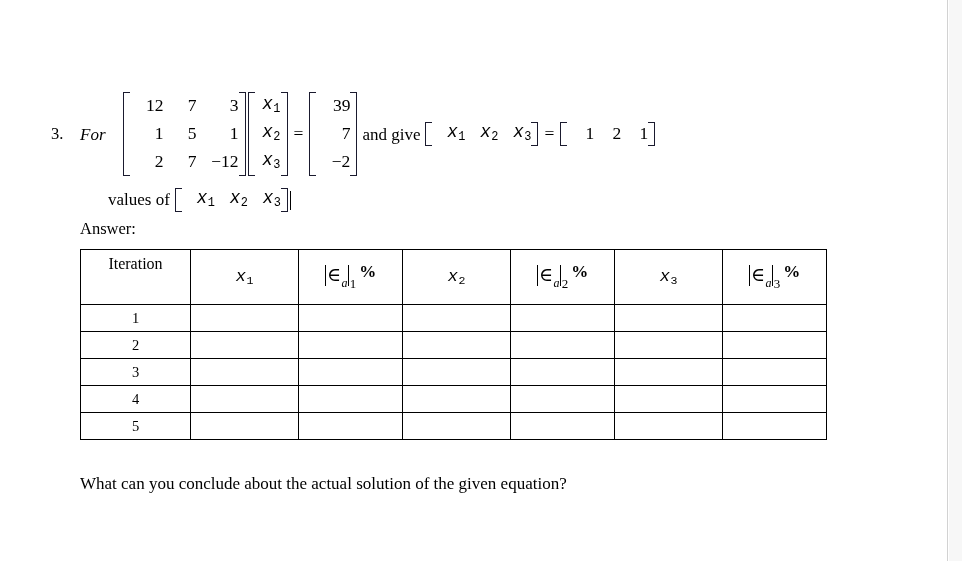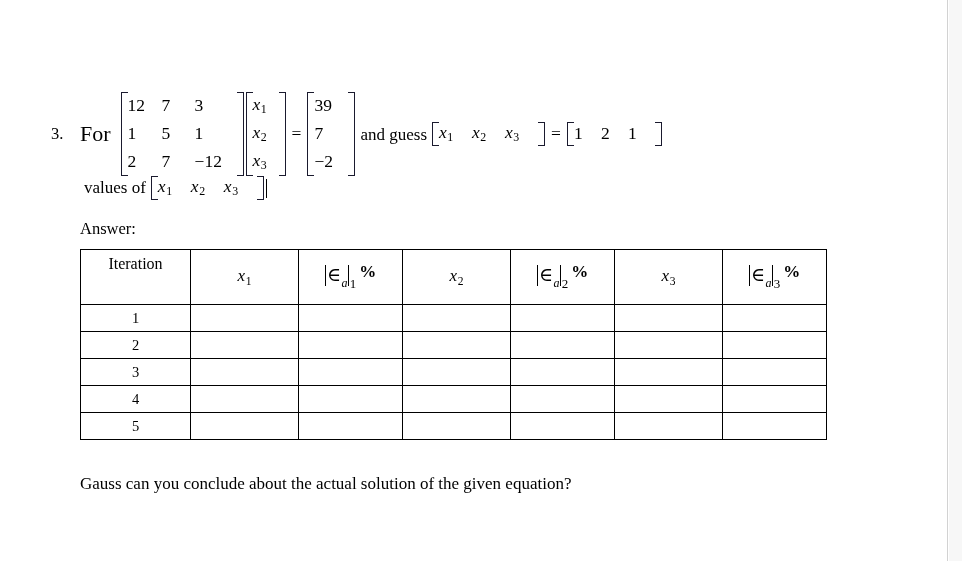--- a/index.html
+++ b/index.html
@@ -50,22 +50,23 @@
     font-size: 17px;
     line-height: 1;
     padding-left: 51px;
   }
   .q-number {
     width: 29px;
     flex: 0 0 29px;
     font-size: 16.5px;
   }
   .q-for {
-    margin-right: 9px;
-    font-size: 22px;
+    margin-right: 16px;
+    font-size: 17px;
+    font-style: italic;
   }
 
   
   .matrix {
     display: inline-flex;
     align-items: stretch;
     position: relative;
     margin: 0 1px;
   }
   .bracket {
@@ -82,42 +83,42 @@
     display: flex;
     flex-direction: column;
     justify-content: center;
   }
   .mat-row {
     display: flex;
     height: 28px;
     align-items: center;
   }
   .mat-cell {
-    text-align: left;
+    text-align: right;
     font-size: 17.5px;
     line-height: 1;
     white-space: nowrap;
   }
   
   .mat-coef .mat-cell.c0 { width: 34px; }
   .mat-coef .mat-cell.c1 { width: 33px; }
   .mat-coef .mat-cell.c2 { width: 42px; }
   
   .mat-vec .mat-cell { width: 26px; }
   
   .mat-rhs .mat-cell { width: 34px; }
 
   .eq-sign {
     font-size: 17.5px;
     margin: 0 5px;
   }
 
   .var {
     font-style: italic;
-    font-family: Liberation Serif, serif;
+    font-family: Liberation Mono, monospace;
   }
   .var sub, .sub {
     font-style: normal;
     font-size: 0.68em;
     vertical-align: -0.28em;
     margin-left: 0.5px;
   }
 
   .inline-txt {
     font-size: 17px;
@@ -127,21 +128,22 @@
 
   
   .rowvec .mat-row { height: 24px; }
   .rowvec-x .mat-cell { width: 33px; }
   .rowvec-n .mat-cell { width: 27px; }
 
   
   .q-line-2 {
     display: flex;
     align-items: center;
-    padding-left: 80px;
+    padding-left: 104px;
+    margin-top: 12px;
     font-size: 17px;
   }
   .q-line-2 .rowvec-x2 .mat-cell { width: 33px; }
   .q-line-2 .mat-row { height: 24px; }
 
   .caret {
     display: inline-block;
     width: 1px;
     height: 19px;
     background: #000;
@@ -312,21 +314,21 @@
           <span class="mat-row">
             <span class="mat-cell">7</span>
           </span>
           <span class="mat-row">
             <span class="mat-cell">−2</span>
           </span>
         </span>
         <span class="bracket right"></span>
       </span>
 
-      <span class="inline-txt">and guess</span>
+      <span class="inline-txt">and give</span>
 
       <span class="matrix rowvec">
         <span class="bracket left"></span>
         <span class="mat-body rowvec-x">
           <span class="mat-row">
             <span class="mat-cell var"><span>x</span><sub class="sub">1</sub></span>
             <span class="mat-cell var"><span>x</span><sub class="sub">2</sub></span>
             <span class="mat-cell var"><span>x</span><sub class="sub">3</sub></span>
           </span>
         </span>
@@ -475,17 +477,17 @@
         <td></td>
         <td></td>
         <td></td>
         <td></td>
         <td></td>
         <td></td>
       </tr>
     </tbody>
   </table>
 
-  <div id="closing-question">Gauss can you conclude about the actual solution of the given equation?</div>
+  <div id="closing-question">What can you conclude about the actual solution of the given equation?</div>
 
 </div>
 
 <div id="right-gutter"></div>
 
 </body></html>

